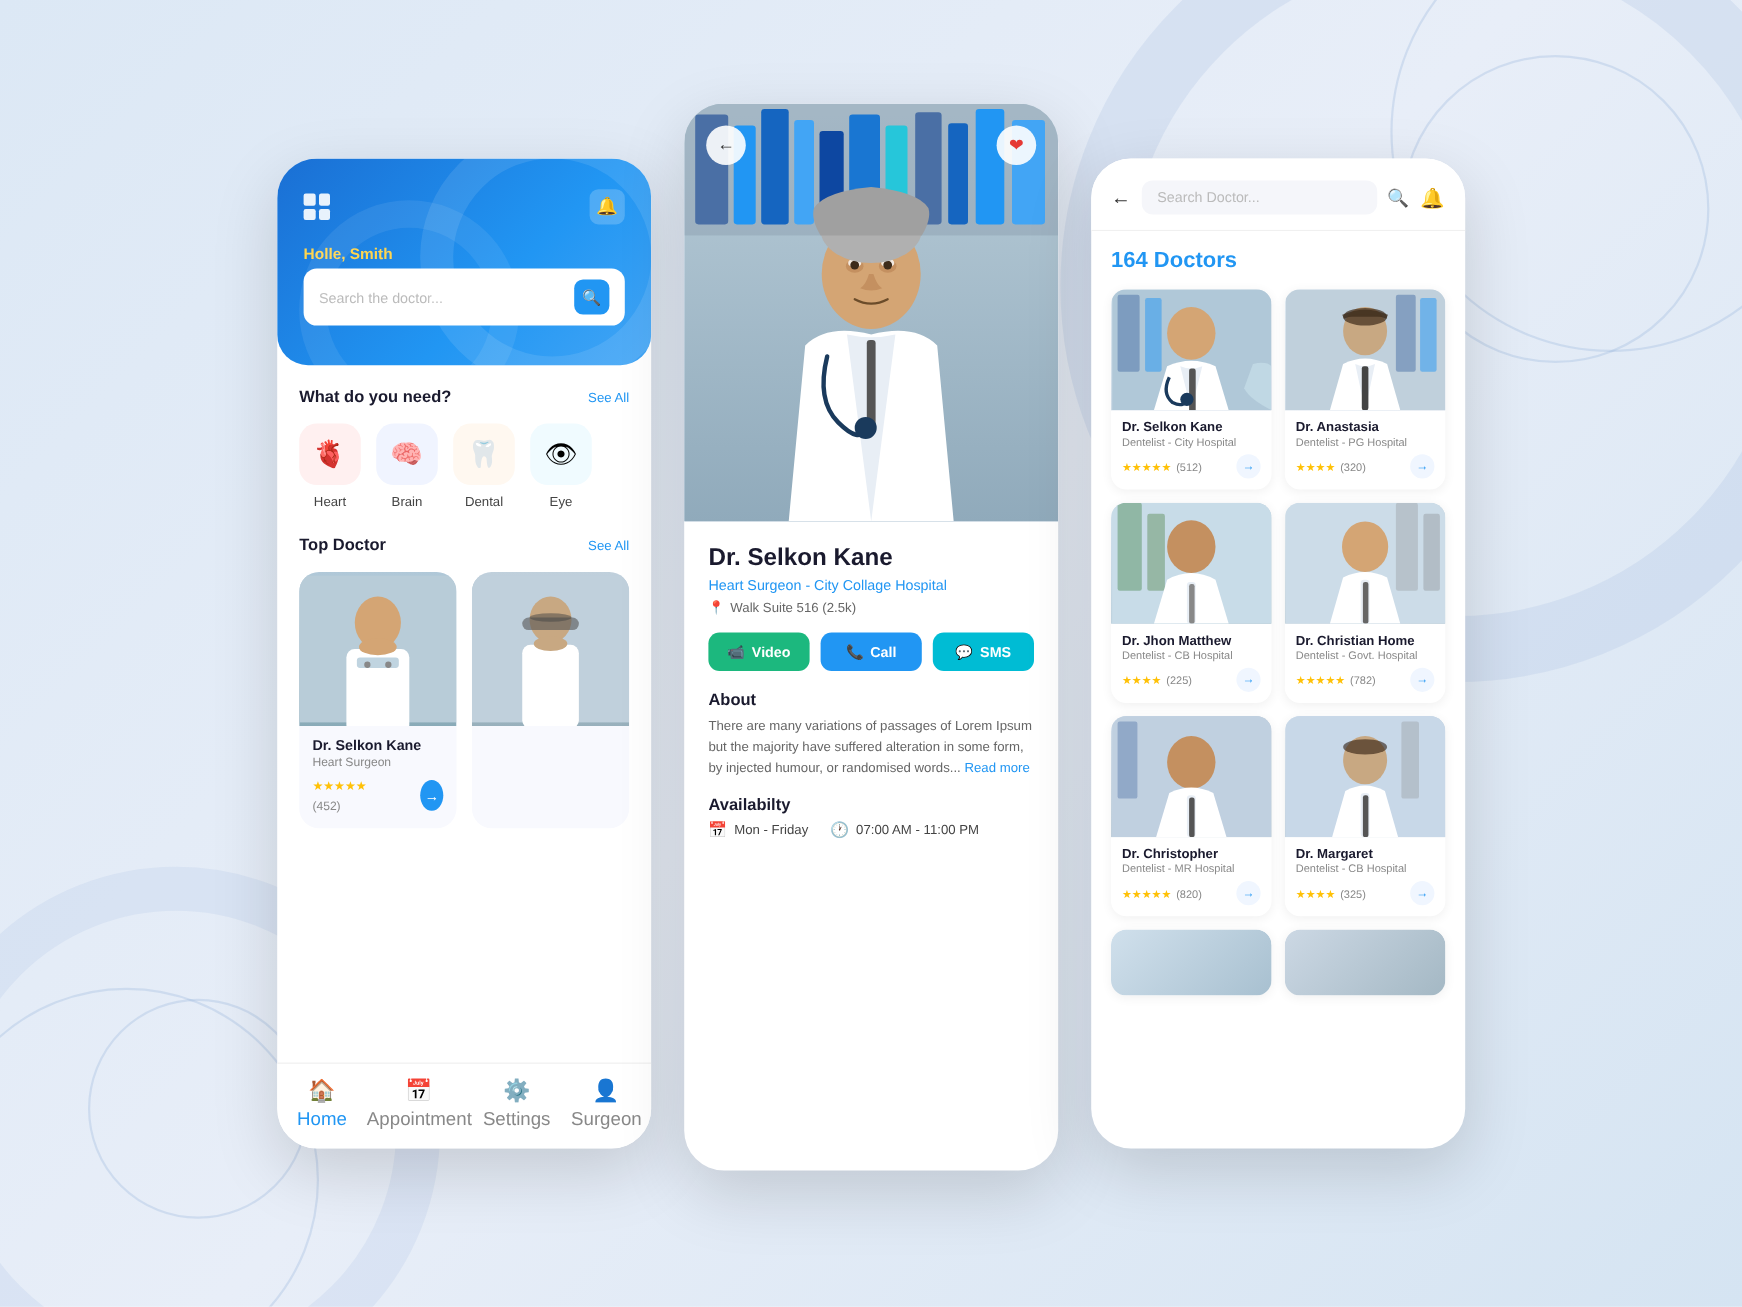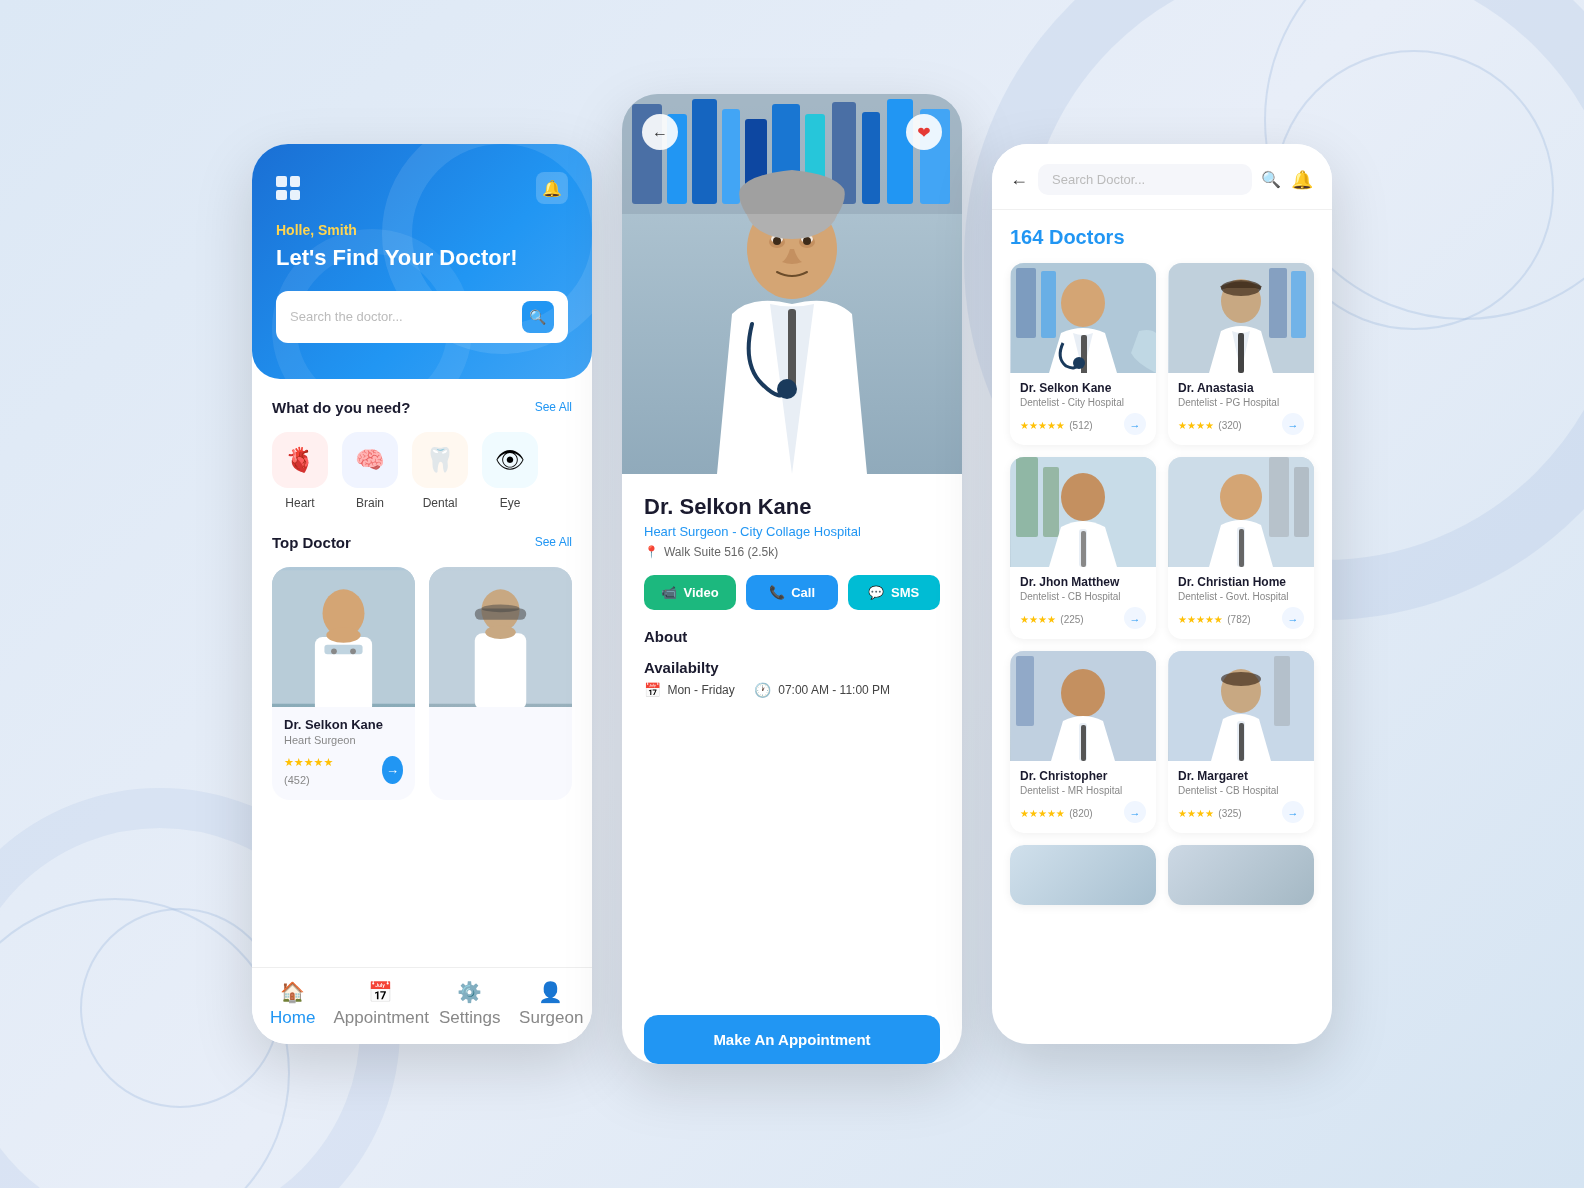--- a/index.html
+++ b/index.html
@@ -512,21 +512,20 @@
       <div class="p1-top-bar">
         <div class="grid-icon">
           <span></span>
             <span></span>
             <span></span>
             <span></span>
         </div>
         <div class="bell-icon">🔔</div>
       </div>
       <div class="p1-greeting">Holle, Smith</div>
-      <div class="p1-title">Let's Find Your Doctor!</div>
       <div class="p1-search">
         <span class="p1-search-text">Search the doctor...</span>
         <div class="search-btn">🔍</div>
       </div>
     </div>
 
     <div class="p1-body">
       <div class="section-header">
         <span class="section-title">What do you need?</span>
         <span class="see-all">See All</span>
@@ -689,37 +688,40 @@
           <span>📞</span>
           <span>Call</span>
         </div>
         <div class="p2-action-btn btn-sms">
           <span>💬</span>
           <span>SMS</span>
         </div>
       </div>
 
       <div class="p2-section-title">About</div>
+      <div class="p2-about-text">
+        <span>There are many variations of passages of Lorem Ipsum but the majority have suffered alteration in some form, by injected humour, or randomised words...</span>
+        <span class="p2-read-more">Read more</span>
+      </div>
 
       <div class="p2-avail">
         <div class="p2-section-title">Availabilty</div>
         <div class="p2-avail-row">
           <div class="p2-avail-item">
             <span class="avail-icon">📅</span>
             <span>Mon - Friday</span>
           </div>
           <div class="p2-avail-item">
             <span class="avail-icon">🕐</span>
             <span>07:00 AM - 11:00 PM</span>
           </div>
         </div>
       </div>
     </div>
 
-    <button class="p2-appt-btn">Make An Appointment</button>
   </div>
 
   <div class="phone phone-3">
 
     <div class="p3-header">
       <div class="p3-search-bar">
         <span class="p3-back">←</span>
         <div class="p3-search-input">Search Doctor...</div>
         <span class="p3-search-icon">🔍</span>
         <span class="p3-bell">🔔</span>

